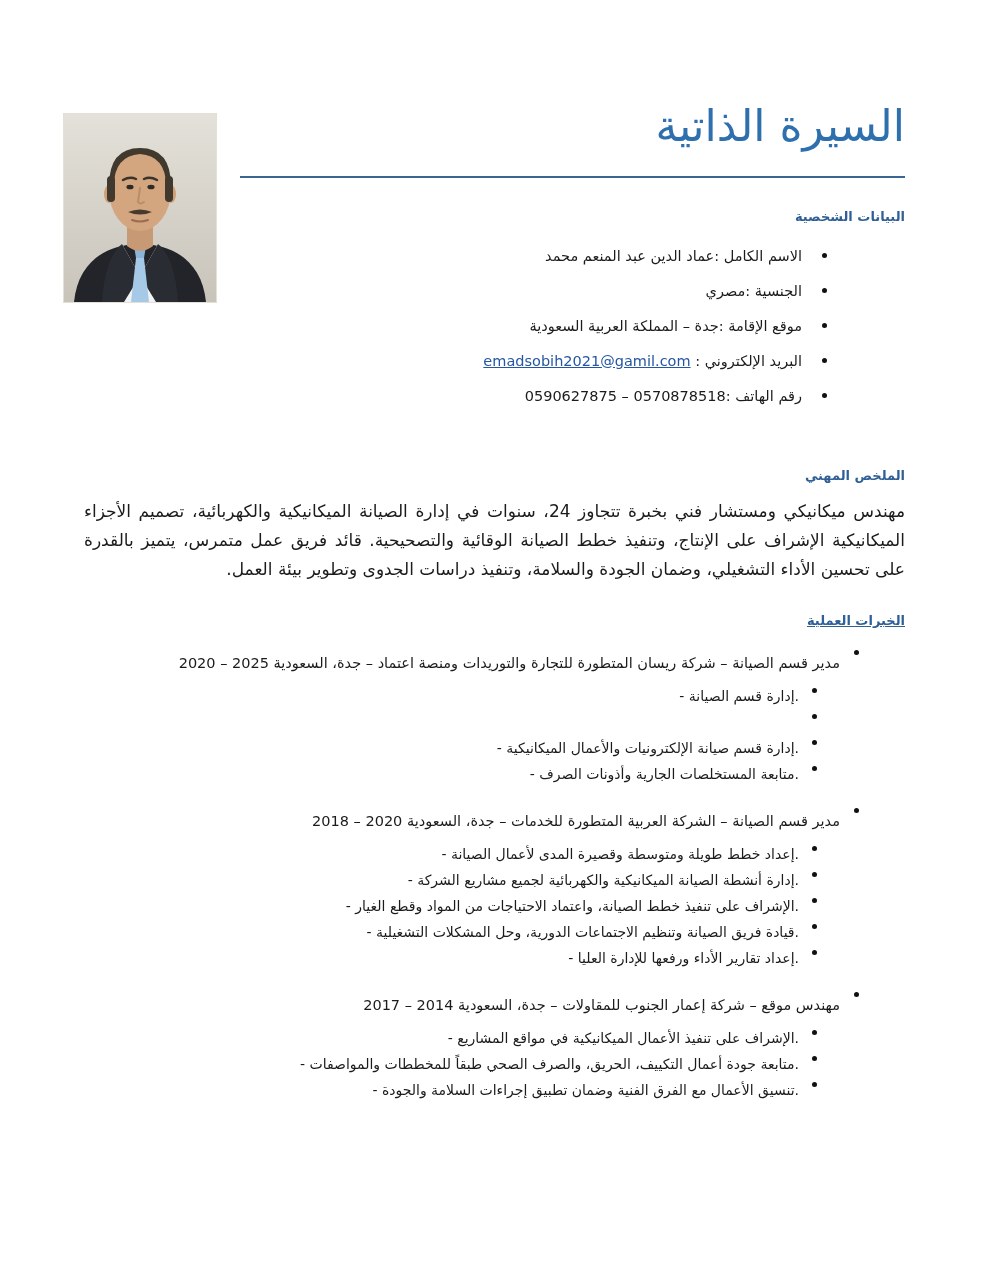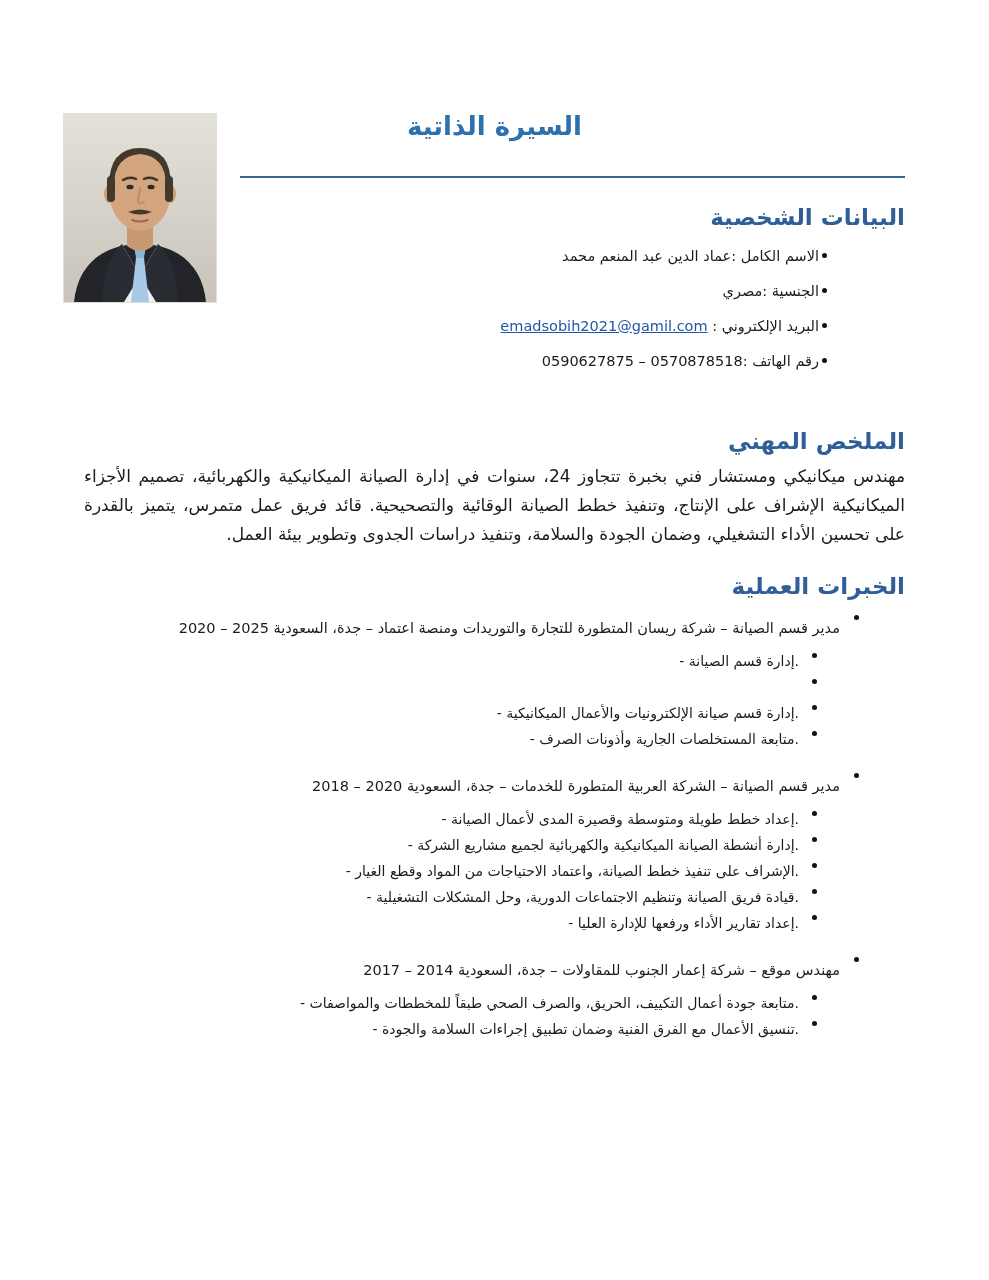--- a/index.html
+++ b/index.html
@@ -21,46 +21,46 @@
     top: 114px;
     width: 152px;
     height: 188px;
     box-shadow: 0 0 0 1px #e3e0d8;
     background: #d6d2c8;
   }
   .photo svg { display: block; width: 100%; height: 100%; }
   .content { padding: 104px 84px 0 84px; }
 
   .doc-title {
-    font-size: 26px;
-    font-weight: 700;
+    font-size: 44px;
+    font-weight: 400;
     color: #2e6fae;
     line-height: 44px;
-    text-align: center;
+    text-align: right;
   }
   .title-rule {
     width: 665px;
     height: 0;
     border-bottom: 2px solid #3a6691;
     margin-top: 28px;
   }
 
   .sec-heading {
-    font-size: 23px;
+    font-size: 13px;
     font-weight: 700;
     color: #2f5f96;
     line-height: 26px;
   }
   .sec-personal .sec-heading { margin-top: 26px; }
 
   .plist { list-style: none; margin-top: 8px; padding-right: 78px; }
   .plist li {
     display: flex;
     align-items: center;
-    gap: 3px;
+    gap: 20px;
     height: 35px;
     font-size: 14.5px;
     text-align: center;
   }
   .dot {
     flex: 0 0 auto;
     width: 5px;
     height: 5px;
     border-radius: 50%;
     background: #111111;
@@ -69,21 +69,21 @@
 
   .sec-summary .sec-heading { margin-top: 50px; }
   .summary-text {
     margin-top: 8px;
     font-size: 17px;
     line-height: 29px;
     text-align: justify;
     color: #1b1b1b;
   }
 
-  .sec-experience .sec-heading { margin-top: 24px; }
+  .sec-experience .sec-heading { margin-top: 24px; text-decoration: underline; }
   .job { margin-bottom: 6px; }
   .job-header {
     display: flex;
     gap: 14px;
     padding-right: 46px;
     margin-top: 16px;
     font-size: 14.5px;
     line-height: 26px;
   }
   .duties { list-style: none; margin-top: 12px; padding-right: 88px; }
@@ -158,20 +158,24 @@
         <li>
           <span class="dot"></span>
           <span>الاسم الكامل  :عماد الدين عبد المنعم محمد</span>
         </li>
         <li>
           <span class="dot"></span>
           <span>الجنسية  :مصري</span>
         </li>
         <li>
           <span class="dot"></span>
+          <span>موقع الإقامة  :جدة – المملكة العربية السعودية</span>
+        </li>
+        <li>
+          <span class="dot"></span>
           <span>
             <span>البريد الإلكتروني : </span>
             <a class="email-link" dir="ltr" href="#">emadsobih2021@gamil.com</a>
           </span>
         </li>
         <li>
           <span class="dot"></span>
           <span>رقم الهاتف :0570878518 – 0590627875</span>
         </li>
       </ul>
@@ -239,20 +243,24 @@
       </div>
 
       <div class="job">
         <div class="job-header">
           <span class="dot"></span>
           <span>مهندس موقع – شركة إعمار الجنوب للمقاولات – جدة، السعودية  2014 – 2017</span>
         </div>
         <ul class="duties">
           <li>
             <span class="dot"></span>
+            <span>.الإشراف على تنفيذ الأعمال الميكانيكية في مواقع المشاريع -</span>
+          </li>
+          <li>
+            <span class="dot"></span>
             <span>.متابعة جودة أعمال التكييف، الحريق، والصرف الصحي طبقاً للمخططات والمواصفات -</span>
           </li>
           <li>
             <span class="dot"></span>
             <span>.تنسيق الأعمال مع الفرق الفنية وضمان تطبيق إجراءات السلامة والجودة -</span>
           </li>
         </ul>
       </div>
 
     </section>

